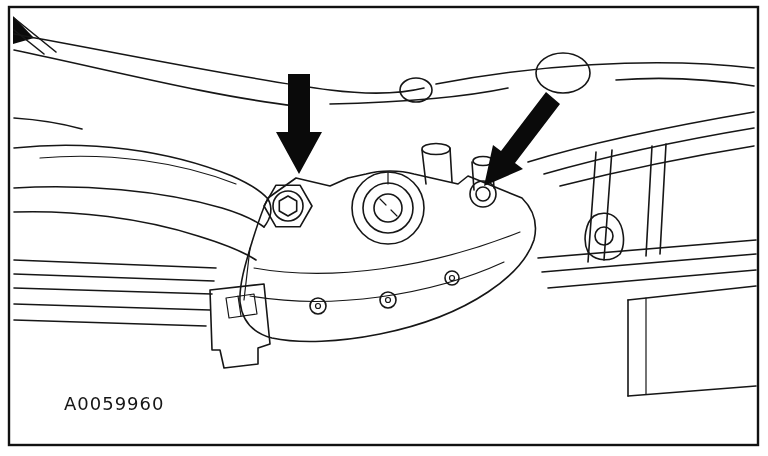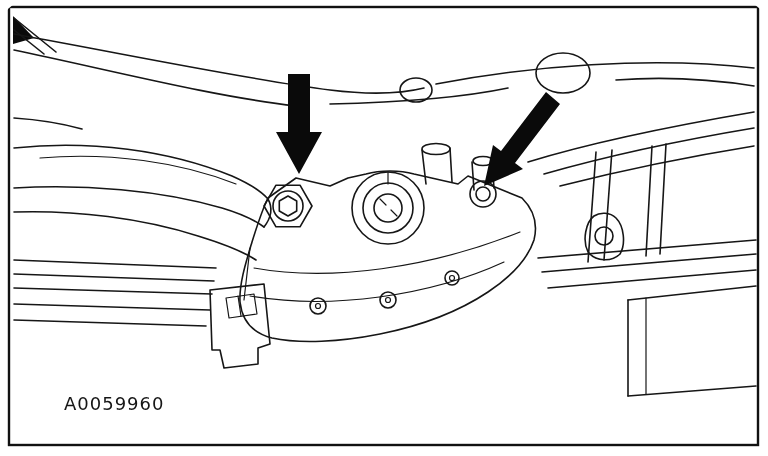--- a/index.html
+++ b/index.html
@@ -2,21 +2,20 @@
 <html><head>
 <meta charset="utf-8">
 <style>
   html,body{margin:0;padding:0;background:#ffffff;}
   .page{
     position:relative;
     width:768px;height:456px;
     background:#ffffff;
     font-family:"DejaVu Sans","Liberation Sans",sans-serif;
     overflow:hidden;
-    border-radius:29px;
   }
   .figure-svg{position:absolute;left:0;top:0;width:768px;height:456px;display:block;}
   .ink{stroke:#161616;fill:none;stroke-width:1.6;stroke-linecap:round;stroke-linejoin:round;}
   .ink-thin{stroke:#161616;fill:none;stroke-width:1.2;stroke-linecap:round;stroke-linejoin:round;}
   .solid{fill:#0a0a0a;stroke:none;}
   .frame{fill:#ffffff;stroke:#111111;stroke-width:2.4;}
   .fig-label{
     font-family:"DejaVu Sans","Liberation Sans",sans-serif;
     font-size:18px;
     letter-spacing:1px;

